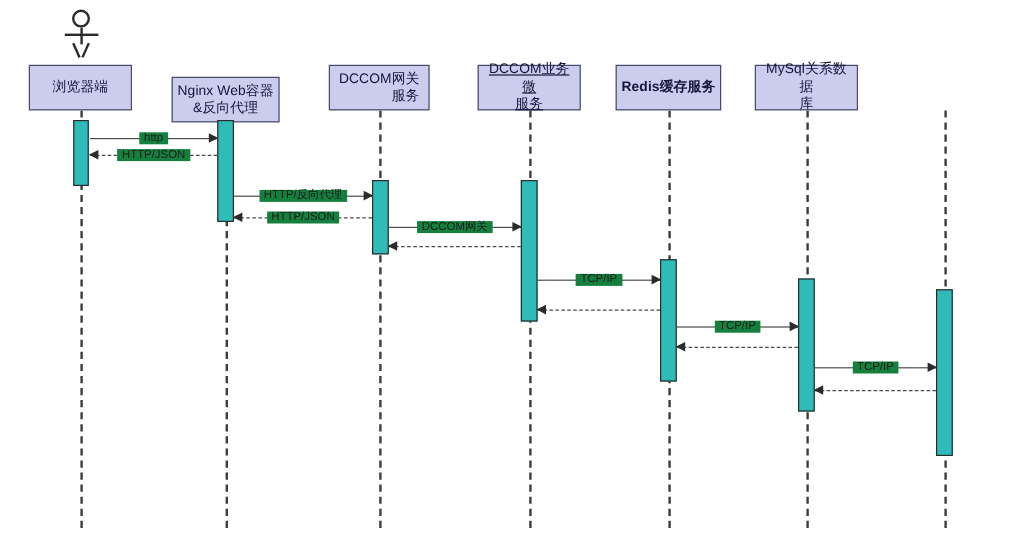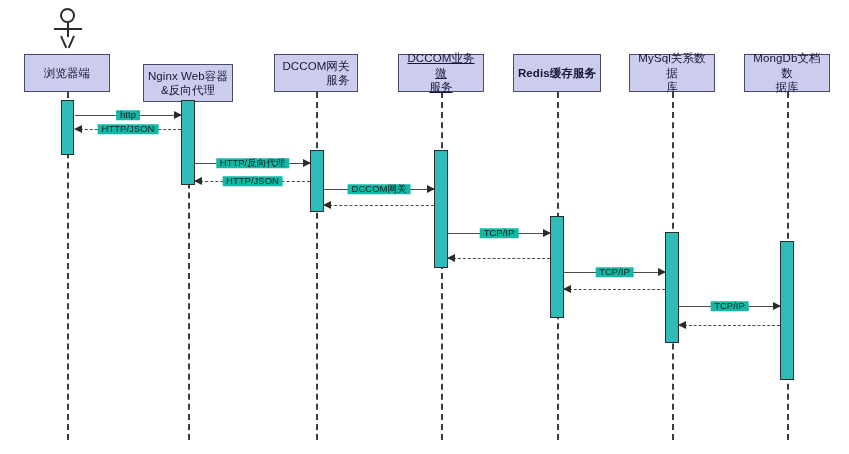--- a/index.html
+++ b/index.html
@@ -71,21 +71,21 @@
     width:0;height:0;
     border-top:4.5px solid transparent;
     border-bottom:4.5px solid transparent;
   }
   .msg.to-right .head{right:-1px;border-left:8px solid #2b2b2b;}
   .msg.to-left  .head{left:-1px; border-right:8px solid #2b2b2b;}
   .msg .label{
     position:absolute;
     left:50%;transform:translate(-50%,-50%);
     top:0;
-    background:#14b8a6;
+    background:#15803d;
     padding:0 4px;
     font-size:9.5px;
     color:#1b1b1b;
     white-space:nowrap;
     line-height:1;
   }
 </style>
 </head>
 <body>
 
@@ -118,24 +118,20 @@
     <div class="participant" style="left: 398px; top: 54px; width: 86px; height: 38px; text-decoration: underline;">
       <span style="white-space: pre-line;">DCCOM业务微
 服务</span>
     </div>
     <div class="participant" style="left: 513px; top: 54px; width: 88px; height: 38px;">
       <span style="white-space: pre-line; font-weight: bold;">Redis缓存服务</span>
     </div>
     <div class="participant" style="left: 629px; top: 54px; width: 86px; height: 38px;">
       <span style="white-space: pre-line;">MySql关系数据
 库</span>
-    </div>
-    <div class="participant" style="left: 744px; top: 54px; width: 86px; height: 38px;">
-      <span style="white-space: pre-line;">MongDb文档数
-据库</span>
     </div>
     <div class="activation" style="left: 61px; top: 100px; width: 13px; height: 55px;"></div>
     <div class="activation" style="left: 181px; top: 100px; width: 14px; height: 85px;"></div>
     <div class="activation" style="left: 310px; top: 150px; width: 14px; height: 62px;"></div>
     <div class="activation" style="left: 434px; top: 150px; width: 14px; height: 118px;"></div>
     <div class="activation" style="left: 550px; top: 216px; width: 14px; height: 102px;"></div>
     <div class="activation" style="left: 665px; top: 232px; width: 14px; height: 111px;"></div>
     <div class="activation" style="left: 780px; top: 241px; width: 14px; height: 139px;"></div>
     <div class="msg to-right" style="left: 75px; top: 115px; width: 106px;">
       <div class="line"></div>

